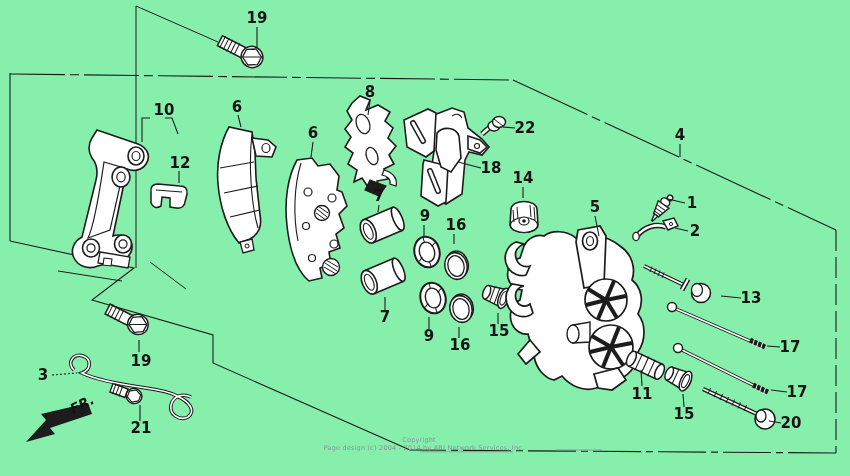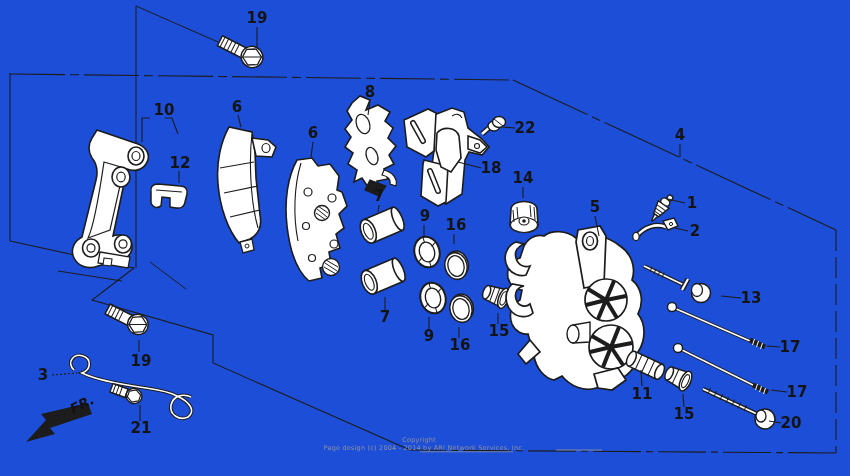--- a/index.html
+++ b/index.html
@@ -1,17 +1,17 @@
 <!DOCTYPE html>
 <html><head>
 <meta charset="utf-8">
 <style>
   html,body{margin:0;padding:0;background:#fff;}
   .stage{
-    position:relative;width:850px;height:476px;background:#1d4ed8;
+    position:relative;width:850px;height:476px;background:#86efac;
     font-family:"DejaVu Sans", sans-serif;overflow:hidden;
   }
   .stage svg{position:absolute;left:0;top:0;}
   .callout{font:bold 15px "DejaVu Sans", sans-serif;fill:#141414;}
   .fr-label{font:bold italic 13.5px "DejaVu Sans", sans-serif;fill:#111;}
   .copyright{font:6.5px "DejaVu Sans", sans-serif;fill:#8d929b;letter-spacing:.2px;}
 </style>
 </head>
 <body>
 

